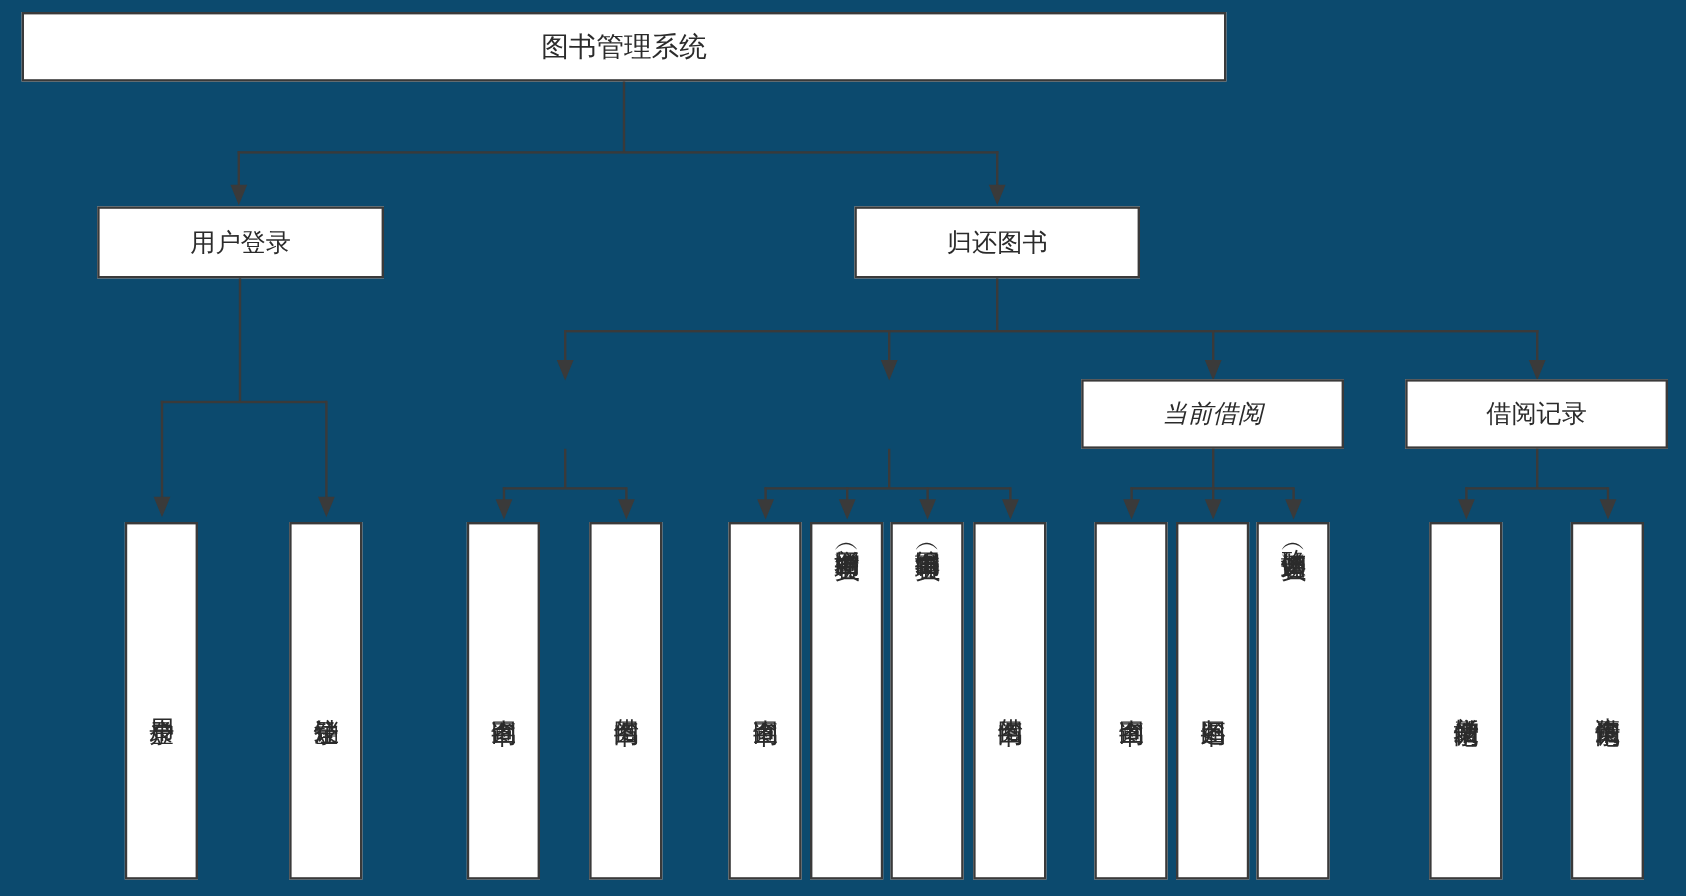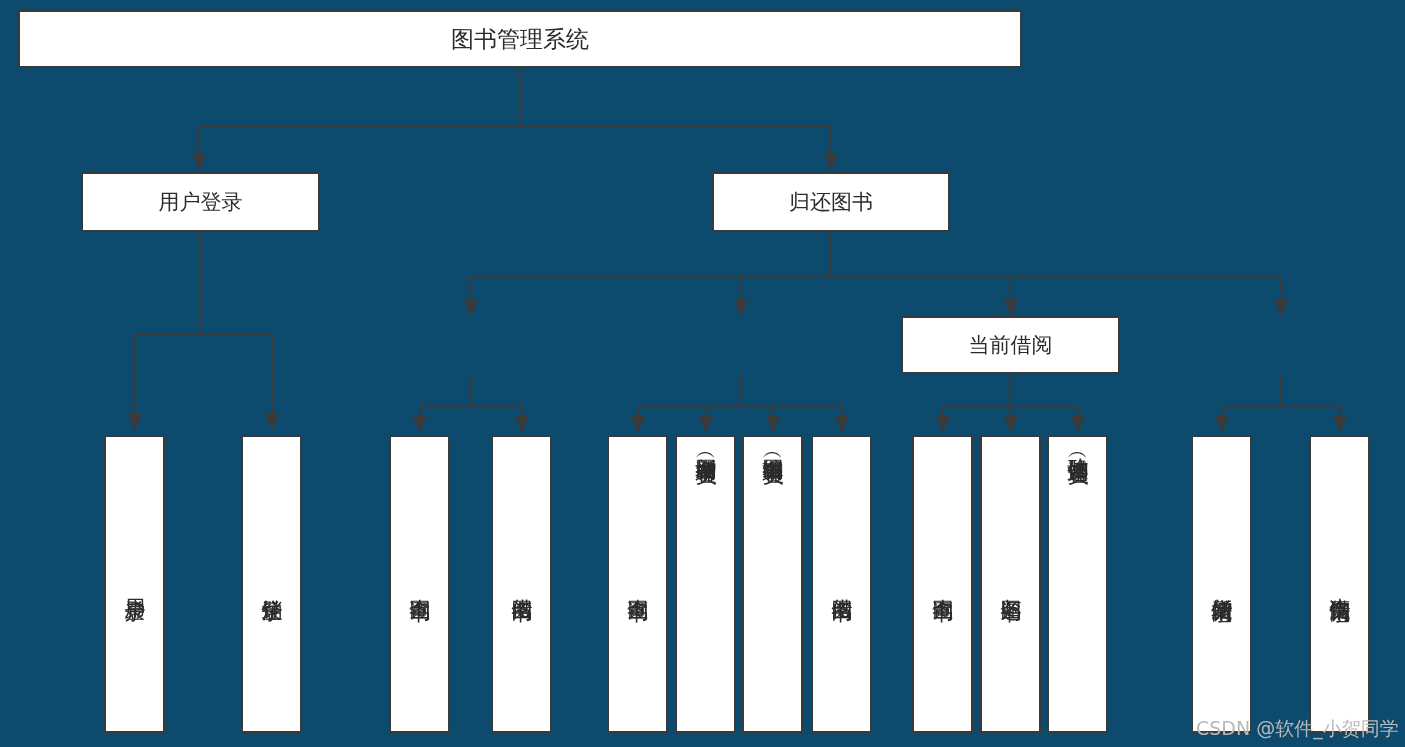--- a/index.html
+++ b/index.html
@@ -112,22 +112,25 @@
   <div class="hline" style="left:470px; top:275px; width:812px;"></div>
   <div class="vline" style="left:470px; top:275px; height:27px;"></div>
   <div class="arrow" style="left:464px; top:300px;"></div>
   <div class="vline" style="left:740px; top:275px; height:27px;"></div>
   <div class="arrow" style="left:734px; top:300px;"></div>
   <div class="vline" style="left:1010px; top:275px; height:27px;"></div>
   <div class="arrow" style="left:1004px; top:300px;"></div>
   <div class="vline" style="left:1280px; top:275px; height:27px;"></div>
   <div class="arrow" style="left:1274px; top:300px;"></div>
 
-  <div class="node level2" style="left:901px; top:316px; width:219px; height:58px;">
+  <div class="node level2" style="left:901px; top:316px; width:219px; height:58px;font-style:italic;">
     <span>当前借阅</span>
+  </div>
+  <div class="node level2" style="left:1171px; top:316px; width:219px; height:58px;">
+    <span>借阅记录</span>
   </div>
 
   <div class="vline" style="left:470px; top:374px; height:33px;"></div>
   <div class="hline" style="left:419px; top:406px; width:103px;"></div>
   <div class="vline" style="left:419px; top:406px; height:12px;"></div>
   <div class="arrow" style="left:413px; top:416px;"></div>
   <div class="vline" style="left:521px; top:406px; height:12px;"></div>
   <div class="arrow" style="left:515px; top:416px;"></div>
 
   <div class="vline" style="left:740px; top:374px; height:33px;"></div>
@@ -194,15 +197,14 @@
     <span class="vlabel">确认归还（管理员）</span>
   </div>
 
   <div class="node leaf center-text" style="left:1191px; top:435px; width:61px; height:298px;">
     <span class="vlabel">新增借阅记录</span>
   </div>
   <div class="node leaf center-text" style="left:1309px; top:435px; width:61px; height:298px;">
     <span class="vlabel">查询借阅记录</span>
   </div>
 
-  <div id="watermark" style="left:1196px; top:716px;">CSDN @软件_小贺同学</div>
 
 </div>
 
 </body></html>

